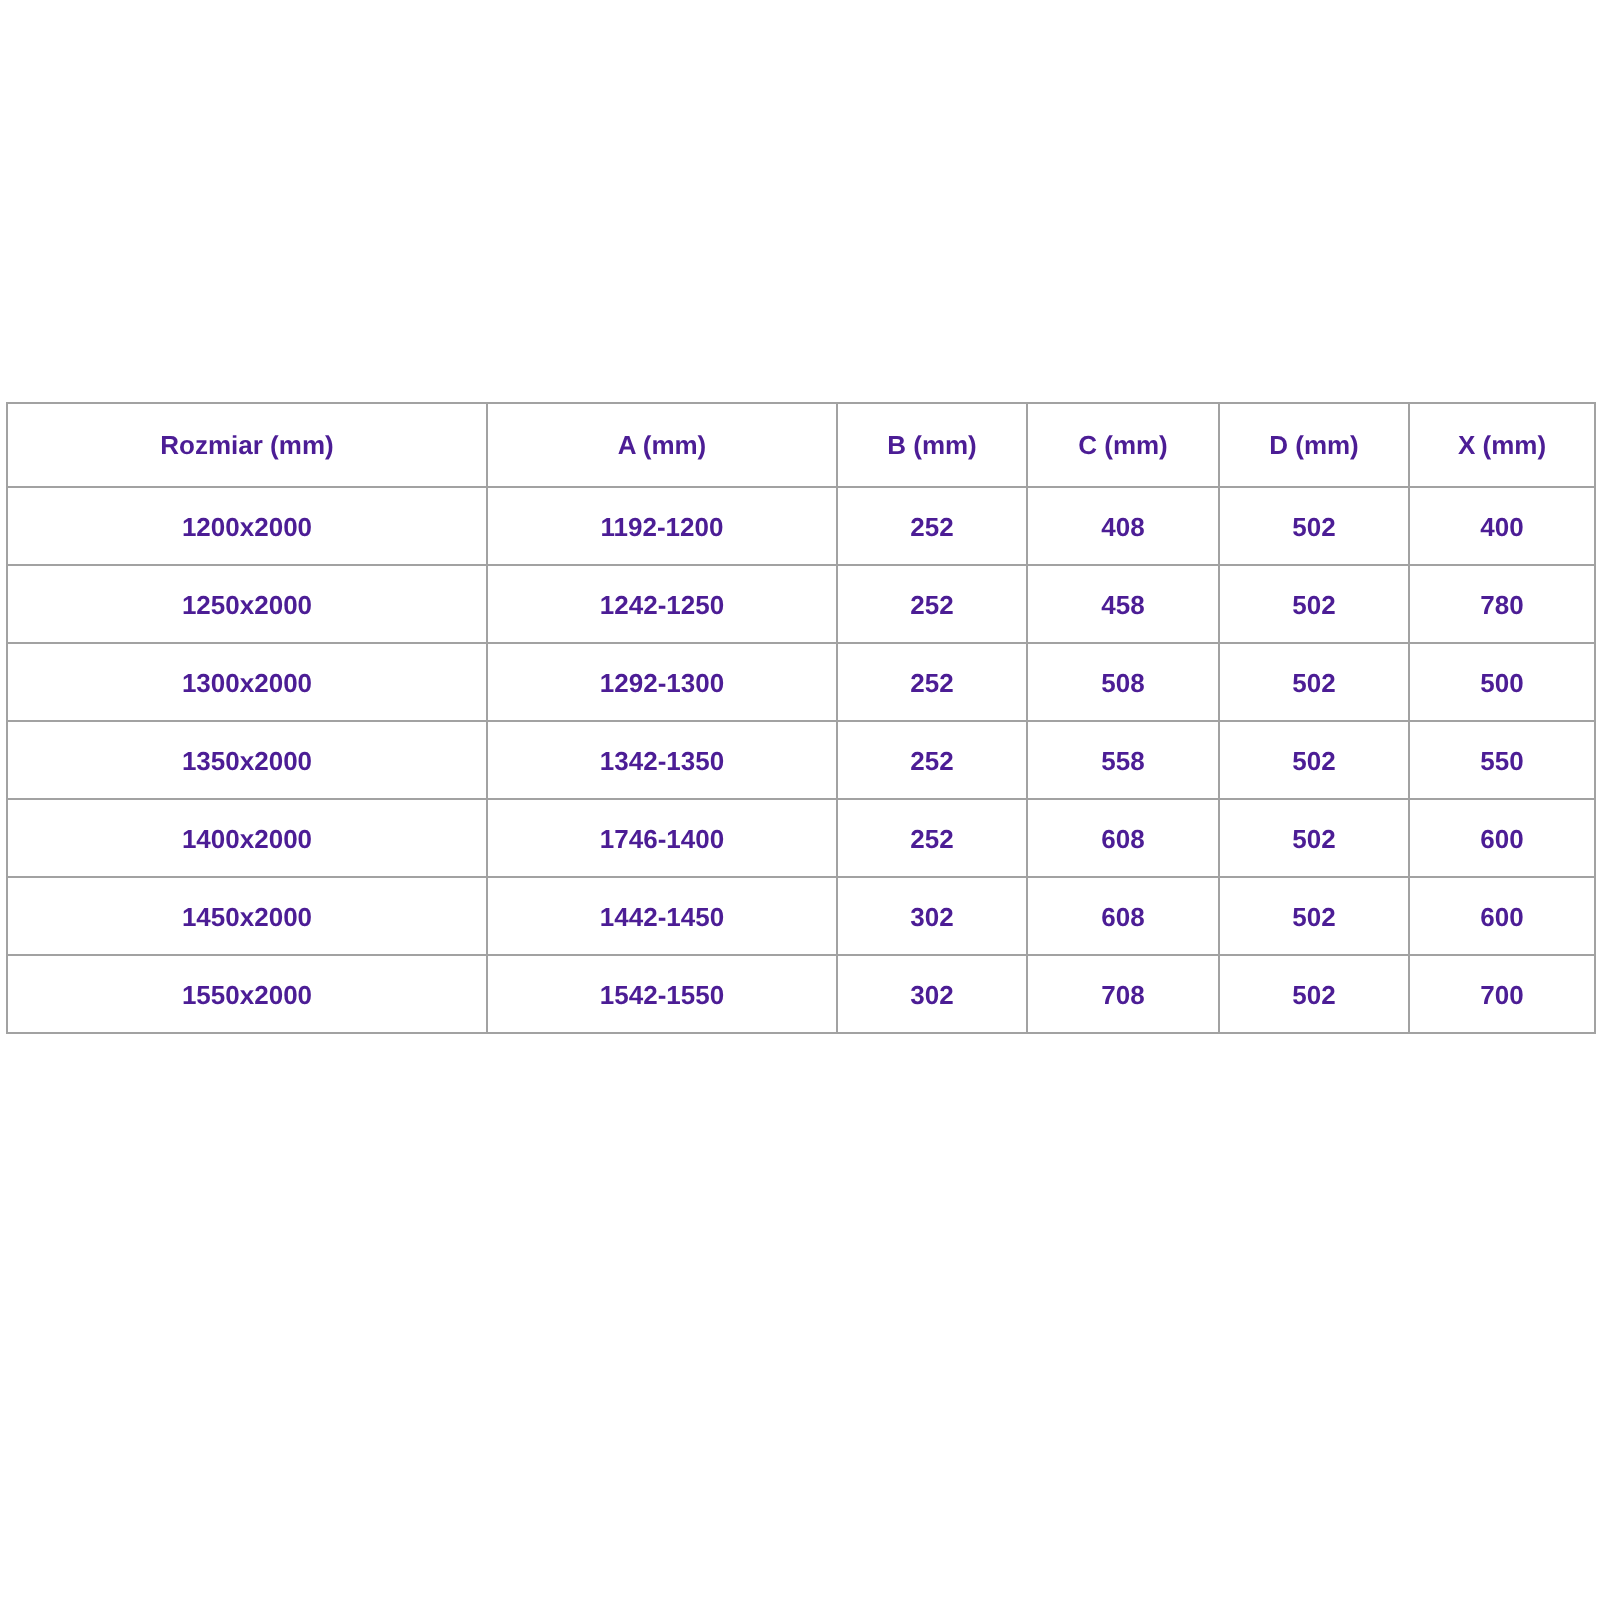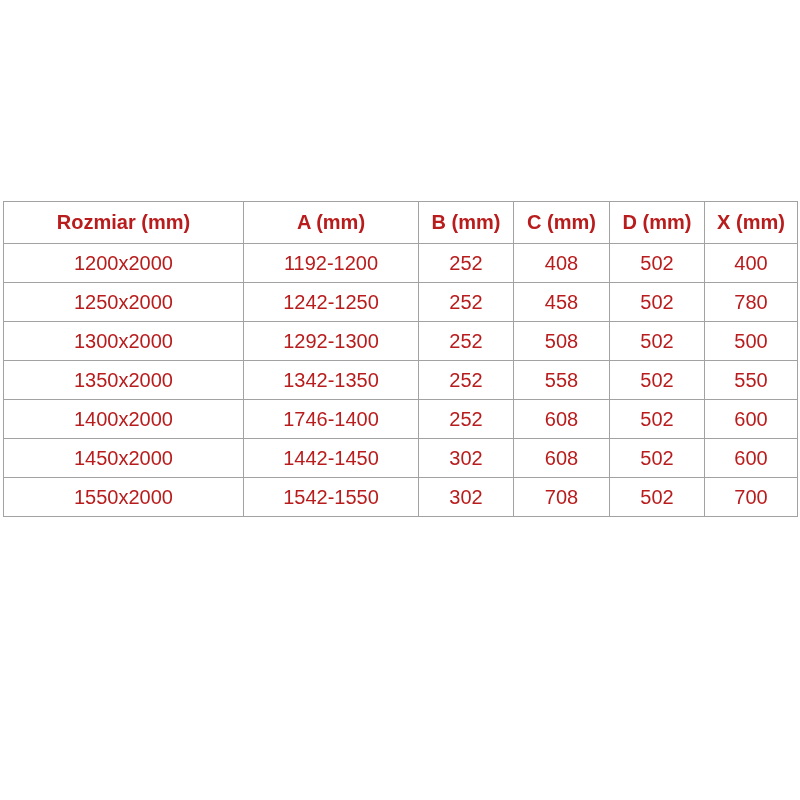--- a/index.html
+++ b/index.html
@@ -28,32 +28,32 @@
     table-layout: fixed;
     width: 794px;
     background: #ffffff;
   }
   table.spec-table th,
   table.spec-table td {
     border: 1px solid #a2a2a2;
     text-align: center;
     vertical-align: middle;
     padding: 0;
-    color: #b91c1c;
-    font-size: 20px;
+    color: #4c1d95;
+    font-size: 13px;
     white-space: nowrap;
     overflow: hidden;
   }
   table.spec-table th {
     height: 41px;
     font-weight: bold;
   }
   table.spec-table td {
     height: 38px;
-    font-weight: normal;
+    font-weight: bold;
   }
 </style>
 </head>
 <body>
 
 <div class="canvas">
   <div class="table-wrap">
     <table class="spec-table">
       <colgroup>
         <col style="width:240px">

